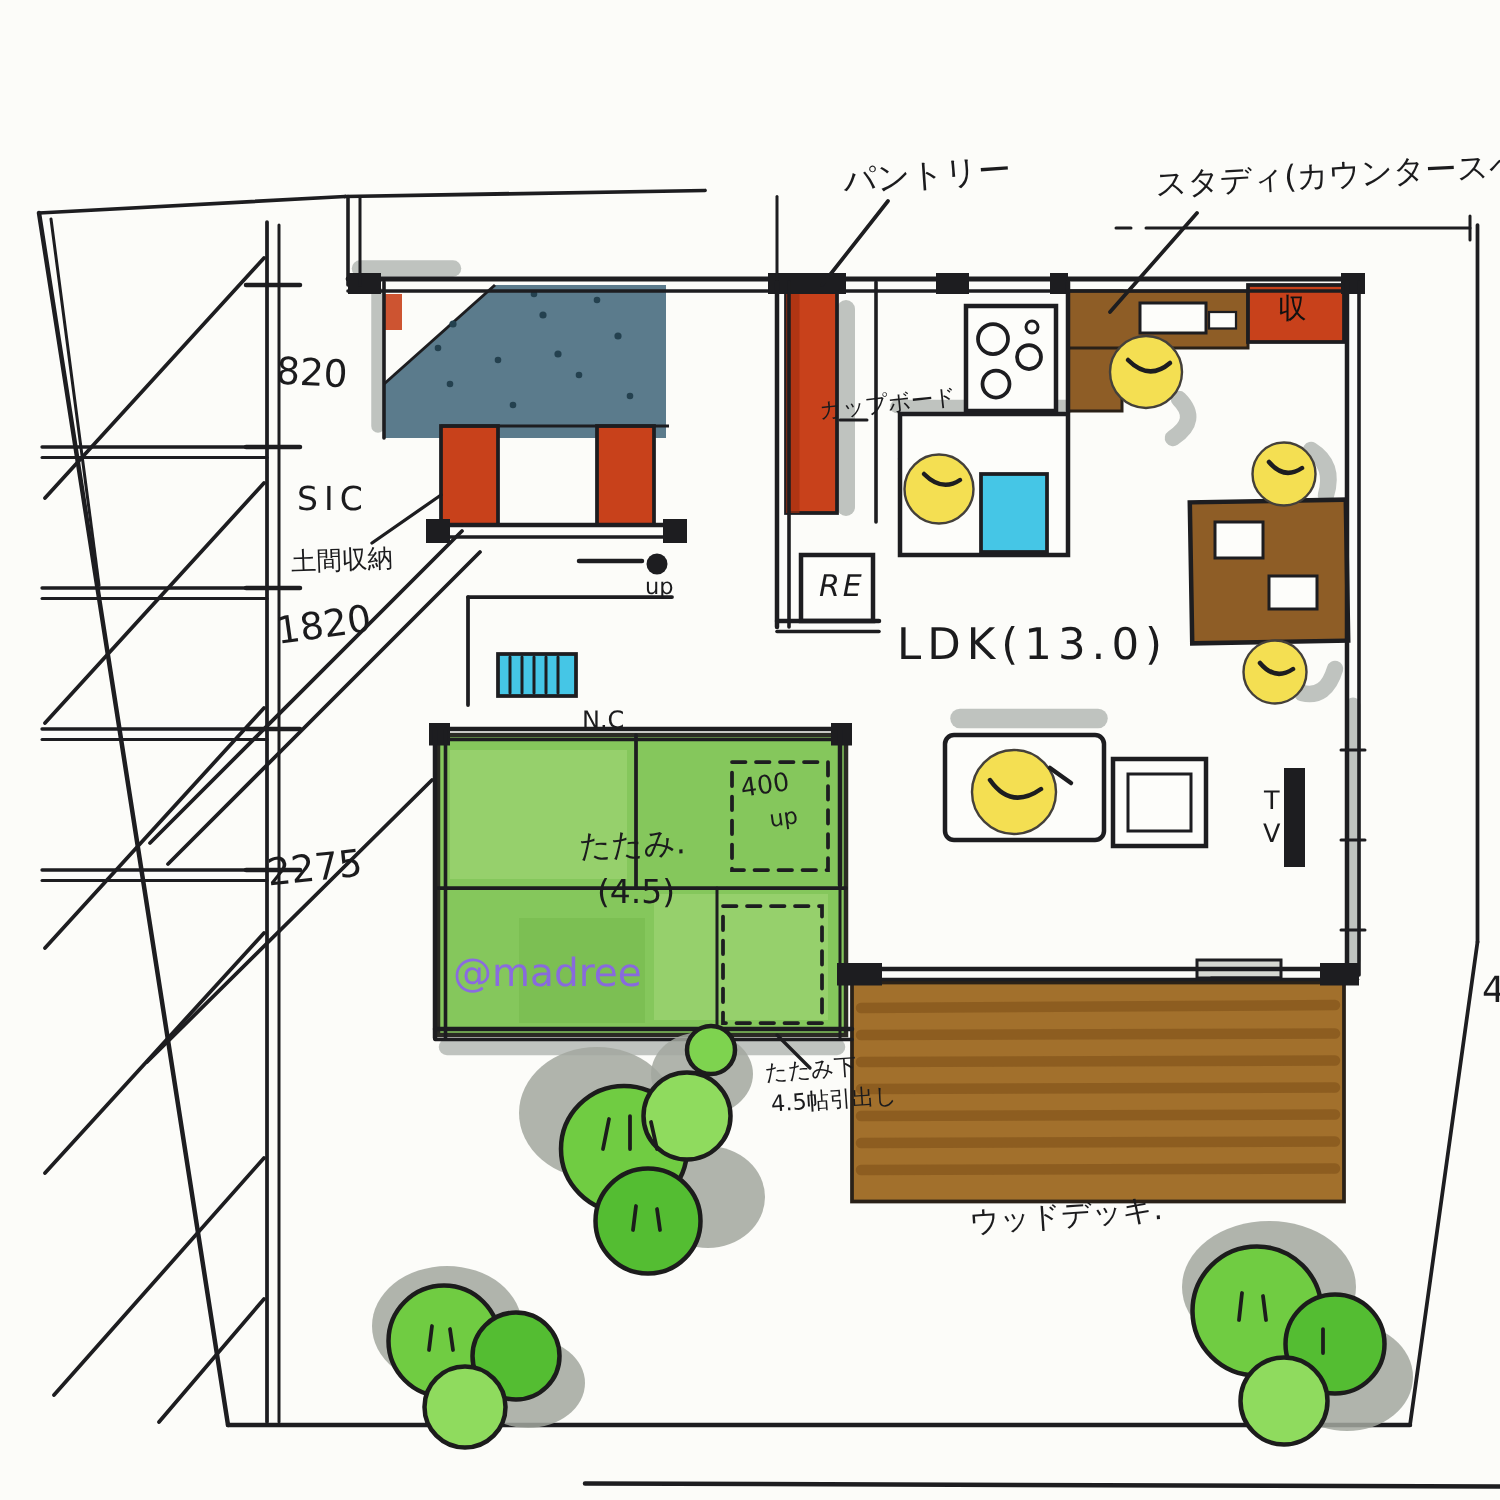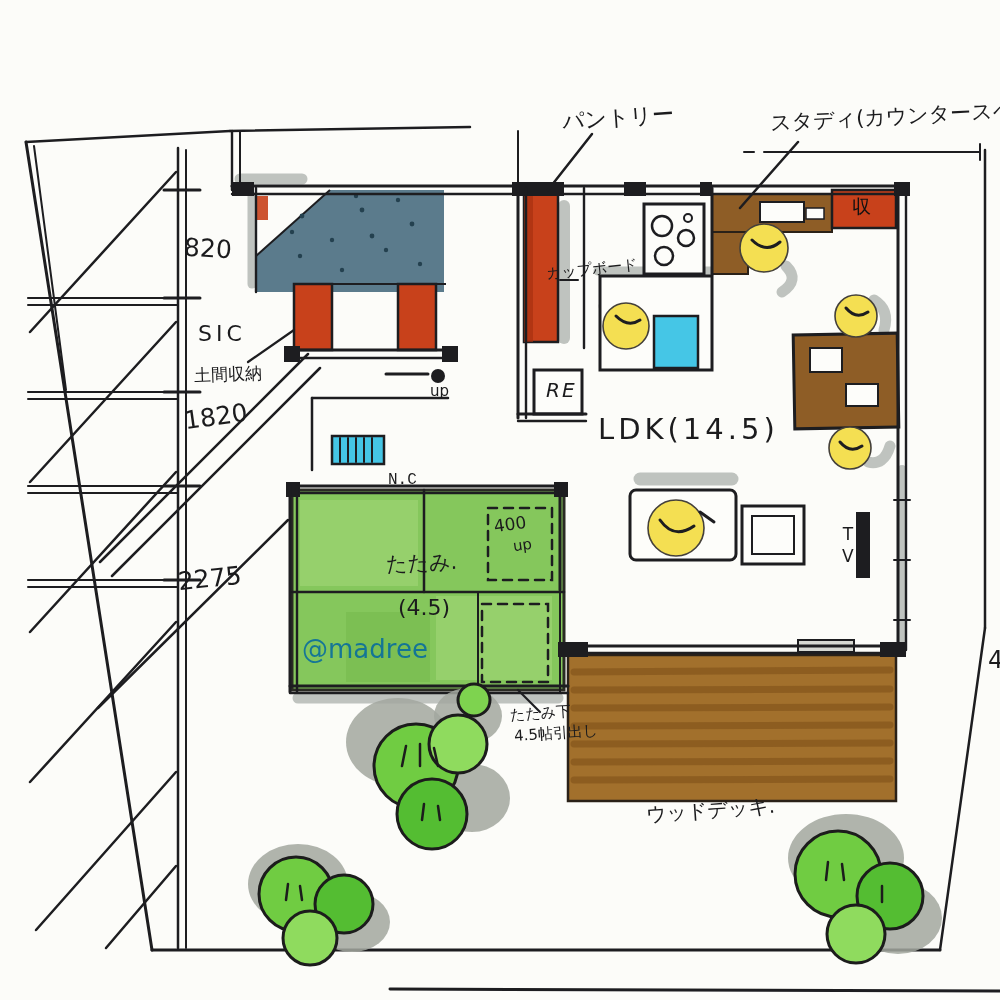--- a/index.html
+++ b/index.html
@@ -3,21 +3,21 @@
 <meta charset="utf-8">
 <style>
   html,body{margin:0;padding:0;background:#e8e8e4;}
   #canvas{
     position:relative;width:1000px;height:1000px;margin:0 auto;
     background:#fcfcf9;overflow:hidden;
     font-family:"DejaVu Sans",sans-serif;color:#1c1c1e;
   }
   #drawing{position:absolute;left:0;top:0;}
   .lbl{position:absolute;white-space:nowrap;color:#1b1b1d;line-height:1.05;}
-  .lbl.gray{color:#0369a1;opacity:.85;}
+  .lbl.gray{color:#8b5cf6;opacity:.85;}
   .vtext{writing-mode:vertical-rl;text-orientation:upright;letter-spacing:2px;}
 </style>
 </head>
 <body>
 
 <div id="canvas">
 
 <svg id="drawing" width="1000" height="1000" viewBox="0 0 1000 1000">
 
   <g stroke="#9aa09b" stroke-opacity=".62" fill="none" stroke-linecap="round">
@@ -274,27 +274,27 @@
 
 <div class="lbl" style="left:562px;top:106px;font-size:22px;transform:rotate(-4deg);">パントリー</div>
 <div class="lbl" style="left:770px;top:104px;font-size:21px;transform:rotate(-3deg);">スタディ(カウンタースペース).</div>
 <div class="lbl" style="left:184px;top:236px;font-size:25px;transform:rotate(3deg);">820</div>
 <div class="lbl" style="left:184px;top:404px;font-size:25px;transform:rotate(-8deg);">1820</div>
 <div class="lbl" style="left:178px;top:566px;font-size:25px;transform:rotate(-6deg);">2275</div>
 <div class="lbl" style="left:198px;top:322px;font-size:22px;letter-spacing:4px;">SIC</div>
 <div class="lbl" style="left:194px;top:366px;font-size:17px;transform:rotate(-2deg);">土間収納</div>
 <div class="lbl" style="left:546px;top:262px;font-size:15px;transform:rotate(-6deg);">カップボード</div>
 <div class="lbl" style="left:546px;top:380px;font-size:20px;letter-spacing:2px;font-style:italic;">RE</div>
-<div class="lbl" style="left:598px;top:414px;font-size:29px;letter-spacing:4px;">LDK(14.5)</div>
-<div class="lbl" style="left:388px;top:472px;font-size:16px;font-family:Liberation Mono, monospace;">N.C</div>
+<div class="lbl" style="left:598px;top:414px;font-size:29px;letter-spacing:4px;">LDK(13.0)</div>
+<div class="lbl" style="left:388px;top:472px;font-size:16px;">N.C</div>
 <div class="lbl" style="left:494px;top:516px;font-size:17px;transform:rotate(-8deg);">400</div>
 <div class="lbl" style="left:513px;top:538px;font-size:15px;transform:rotate(-8deg);">up</div>
 <div class="lbl" style="left:430px;top:384px;font-size:15px;">up</div>
 <div class="lbl" style="left:386px;top:552px;font-size:21px;transform:rotate(-2deg);">たたみ.</div>
-<div class="lbl" style="left:398px;top:584px;font-size:22px;margin-top:12px;">(4.5)</div>
+<div class="lbl" style="left:398px;top:584px;font-size:22px;">(4.5)</div>
 <div class="lbl" style="left:510px;top:706px;font-size:15px;transform:rotate(-4deg);">たたみ下</div>
 <div class="lbl" style="left:514px;top:726px;font-size:15px;transform:rotate(-4deg);">4.5帖引出し</div>
 <div class="lbl" style="left:646px;top:800px;font-size:20px;transform:rotate(-4deg);">ウッドデッキ.</div>
 <div class="lbl vtext" style="left:838px;top:524px;font-size:17px;">TV</div>
 <div class="lbl" style="left:852px;top:197px;font-size:19px;color:#111;">収</div>
 <div class="lbl" style="left:988px;top:648px;font-size:24px;">4</div>
 <div class="lbl gray" style="left:302px;top:636px;font-size:26px;">@madree</div>
 
 </div>
 

